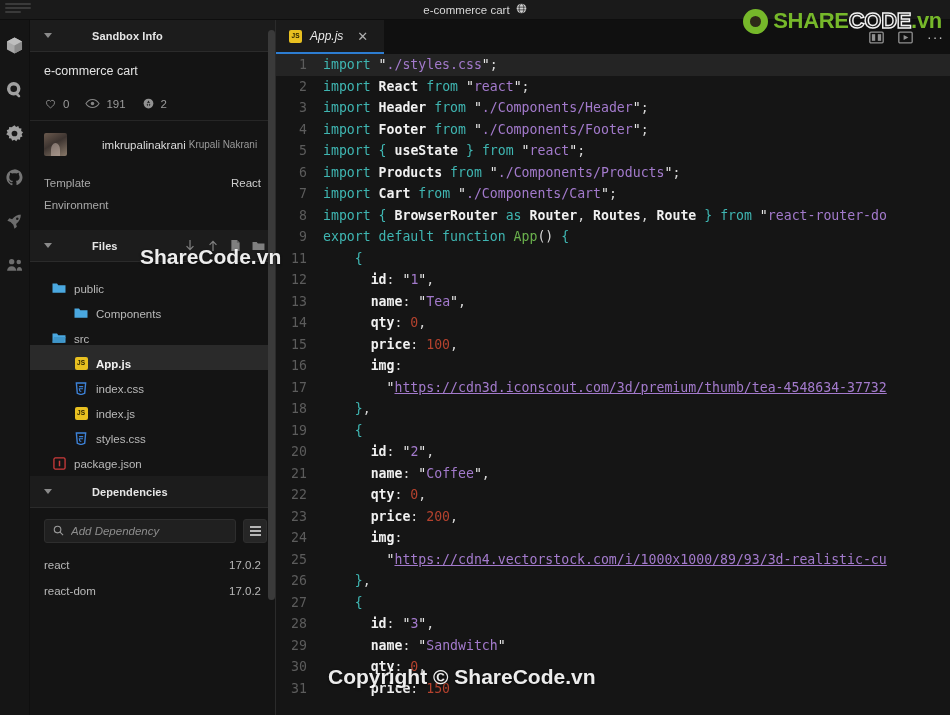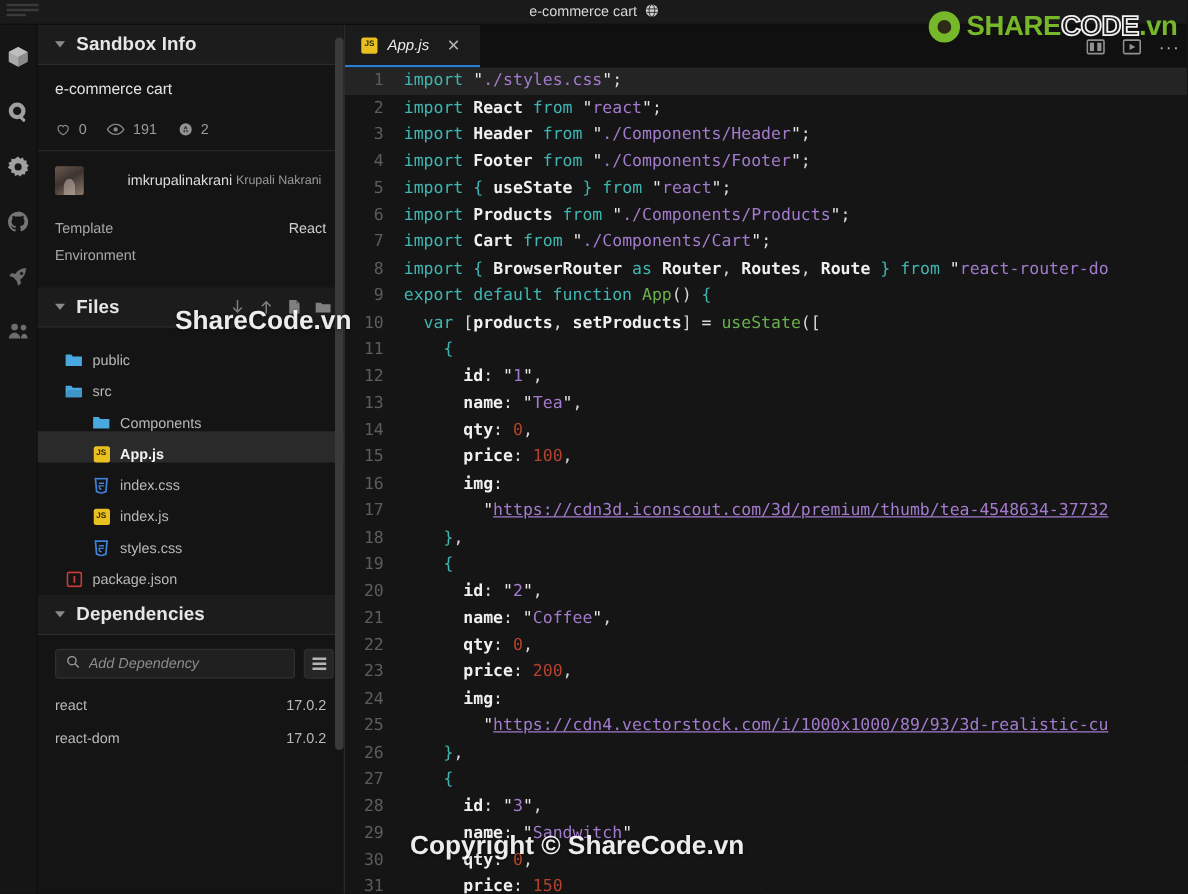--- a/index.html
+++ b/index.html
@@ -112,24 +112,25 @@
     padding: 0 10px 0 14px;
     border-bottom: 1px solid #2b2b2b;
   }
   .panel-header .caret {
     width: 0; height: 0;
     border-left: 4.5px solid transparent;
     border-right: 4.5px solid transparent;
     border-top: 5px solid #8a8a8a;
   }
   .panel-title {
-    font-size: 15px;
+    font-size: 11px;
     font-weight: bold;
     color: #e6e6e6;
     letter-spacing: 0.1px;
+    margin-left: 31px;
   }
   .panel-header-actions {
     margin-left: auto;
     display: flex;
     align-items: center;
     gap: 11px;
   }
   .hdr-icon { opacity: 0.62; display: flex; }
 
   .panel-body { padding: 12px 14px 10px 14px; }
@@ -561,37 +562,37 @@
 
         <div class="file-row indent-1">
           <span class="file-ic">
             <svg width="14" height="12" viewBox="0 0 14 12">
                 <path d="M0.5 1.6 H5 L6.3 3.2 H13.5 V10.8 H0.5 Z" fill="#4aa8e0"></path>
               </svg>
           </span>
           <span>public</span>
         </div>
 
+        <div class="file-row indent-2">
+          <span class="file-ic">
+            <svg width="14" height="12" viewBox="0 0 14 12">
+                <path d="M0.5 1.6 H5 L6.3 3.2 H13.5 V10.8 H0.5 Z" fill="#4aa8e0"></path>
+              </svg>
+          </span>
+          <span>Components</span>
+        </div>
+
         <div class="file-row indent-1">
           <span class="file-ic">
             <svg width="14" height="12" viewBox="0 0 14 12">
                 <path d="M0.5 1.6 H5 L6.3 3.2 H13.5 V10.8 H0.5 Z" fill="#4aa8e0"></path>
                 <path d="M2 5 H13.5 L12 10.8 H0.5 Z" fill="#3e95c9"></path>
               </svg>
           </span>
           <span>src</span>
-        </div>
-
-        <div class="file-row indent-2">
-          <span class="file-ic">
-            <svg width="14" height="12" viewBox="0 0 14 12">
-                <path d="M0.5 1.6 H5 L6.3 3.2 H13.5 V10.8 H0.5 Z" fill="#4aa8e0"></path>
-              </svg>
-          </span>
-          <span>Components</span>
         </div>
 
         <div class="file-row indent-2 active">
           <span class="file-ic">
             <span class="ic-badge" style="background:#e8c020;color:#2b2300;">JS</span>
           </span>
           <span>App.js</span>
         </div>
 
         <div class="file-row indent-2">
@@ -695,21 +696,20 @@
       <div class="code-area" id="code-area">
           <div class="code-line active"><div class="gutter">1</div><div class="code-text"><span class="t-kw">import</span><span class="t-plain"> </span><span class="t-quote">"</span><span class="t-str">./styles.css</span><span class="t-quote">"</span><span class="t-plain">;</span></div></div>
           <div class="code-line"><div class="gutter">2</div><div class="code-text"><span class="t-kw">import</span><span class="t-plain"> </span><span class="t-id">React</span><span class="t-plain"> </span><span class="t-kw">from</span><span class="t-plain"> </span><span class="t-quote">"</span><span class="t-str">react</span><span class="t-quote">"</span><span class="t-plain">;</span></div></div>
           <div class="code-line"><div class="gutter">3</div><div class="code-text"><span class="t-kw">import</span><span class="t-plain"> </span><span class="t-id">Header</span><span class="t-plain"> </span><span class="t-kw">from</span><span class="t-plain"> </span><span class="t-quote">"</span><span class="t-str">./Components/Header</span><span class="t-quote">"</span><span class="t-plain">;</span></div></div>
           <div class="code-line"><div class="gutter">4</div><div class="code-text"><span class="t-kw">import</span><span class="t-plain"> </span><span class="t-id">Footer</span><span class="t-plain"> </span><span class="t-kw">from</span><span class="t-plain"> </span><span class="t-quote">"</span><span class="t-str">./Components/Footer</span><span class="t-quote">"</span><span class="t-plain">;</span></div></div>
           <div class="code-line"><div class="gutter">5</div><div class="code-text"><span class="t-kw">import</span><span class="t-plain"> </span><span class="t-punc">{</span><span class="t-plain"> </span><span class="t-id">useState</span><span class="t-plain"> </span><span class="t-punc">}</span><span class="t-plain"> </span><span class="t-kw">from</span><span class="t-plain"> </span><span class="t-quote">"</span><span class="t-str">react</span><span class="t-quote">"</span><span class="t-plain">;</span></div></div>
           <div class="code-line"><div class="gutter">6</div><div class="code-text"><span class="t-kw">import</span><span class="t-plain"> </span><span class="t-id">Products</span><span class="t-plain"> </span><span class="t-kw">from</span><span class="t-plain"> </span><span class="t-quote">"</span><span class="t-str">./Components/Products</span><span class="t-quote">"</span><span class="t-plain">;</span></div></div>
           <div class="code-line"><div class="gutter">7</div><div class="code-text"><span class="t-kw">import</span><span class="t-plain"> </span><span class="t-id">Cart</span><span class="t-plain"> </span><span class="t-kw">from</span><span class="t-plain"> </span><span class="t-quote">"</span><span class="t-str">./Components/Cart</span><span class="t-quote">"</span><span class="t-plain">;</span></div></div>
           <div class="code-line"><div class="gutter">8</div><div class="code-text"><span class="t-kw">import</span><span class="t-plain"> </span><span class="t-punc">{</span><span class="t-plain"> </span><span class="t-id">BrowserRouter</span><span class="t-plain"> </span><span class="t-kw">as</span><span class="t-plain"> </span><span class="t-id">Router</span><span class="t-plain">, </span><span class="t-id">Routes</span><span class="t-plain">, </span><span class="t-id">Route</span><span class="t-plain"> </span><span class="t-punc">}</span><span class="t-plain"> </span><span class="t-kw">from</span><span class="t-plain"> </span><span class="t-quote">"</span><span class="t-str">react-router-do</span></div></div>
           <div class="code-line"><div class="gutter">9</div><div class="code-text"><span class="t-kw">export default function</span><span class="t-plain"> </span><span class="t-fn">App</span><span class="t-plain">() </span><span class="t-punc">{</span></div></div>
-          <div class="code-line"><div class="gutter">10</div><div class="code-text"><span class="t-plain">  </span><span class="t-kw">var</span><span class="t-plain"> [</span><span class="t-id">products</span><span class="t-plain">, </span><span class="t-id">setProducts</span><span class="t-plain">] = </span><span class="t-fn">useState</span><span class="t-plain">([</span></div></div>
           <div class="code-line"><div class="gutter">11</div><div class="code-text"><span class="t-plain">    </span><span class="t-punc">{</span></div></div>
           <div class="code-line"><div class="gutter">12</div><div class="code-text"><span class="t-plain">      </span><span class="t-id">id</span><span class="t-plain">: </span><span class="t-quote">"</span><span class="t-str">1</span><span class="t-quote">"</span><span class="t-plain">,</span></div></div>
           <div class="code-line"><div class="gutter">13</div><div class="code-text"><span class="t-plain">      </span><span class="t-id">name</span><span class="t-plain">: </span><span class="t-quote">"</span><span class="t-str">Tea</span><span class="t-quote">"</span><span class="t-plain">,</span></div></div>
           <div class="code-line"><div class="gutter">14</div><div class="code-text"><span class="t-plain">      </span><span class="t-id">qty</span><span class="t-plain">: </span><span class="t-num">0</span><span class="t-plain">,</span></div></div>
           <div class="code-line"><div class="gutter">15</div><div class="code-text"><span class="t-plain">      </span><span class="t-id">price</span><span class="t-plain">: </span><span class="t-num">100</span><span class="t-plain">,</span></div></div>
           <div class="code-line"><div class="gutter">16</div><div class="code-text"><span class="t-plain">      </span><span class="t-id">img</span><span class="t-plain">:</span></div></div>
           <div class="code-line"><div class="gutter">17</div><div class="code-text"><span class="t-plain">        </span><span class="t-quote">"</span><span class="t-url">https://cdn3d.iconscout.com/3d/premium/thumb/tea-4548634-37732</span></div></div>
           <div class="code-line"><div class="gutter">18</div><div class="code-text"><span class="t-plain">    </span><span class="t-punc">}</span><span class="t-plain">,</span></div></div>
           <div class="code-line"><div class="gutter">19</div><div class="code-text"><span class="t-plain">    </span><span class="t-punc">{</span></div></div>
           <div class="code-line"><div class="gutter">20</div><div class="code-text"><span class="t-plain">      </span><span class="t-id">id</span><span class="t-plain">: </span><span class="t-quote">"</span><span class="t-str">2</span><span class="t-quote">"</span><span class="t-plain">,</span></div></div>

